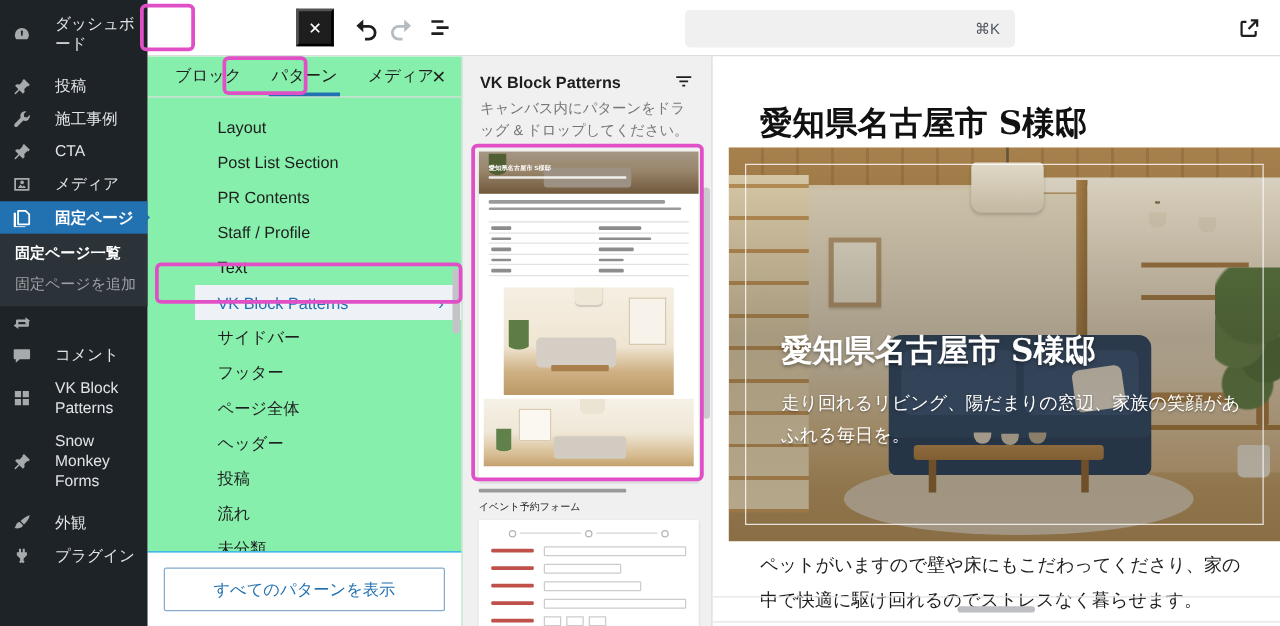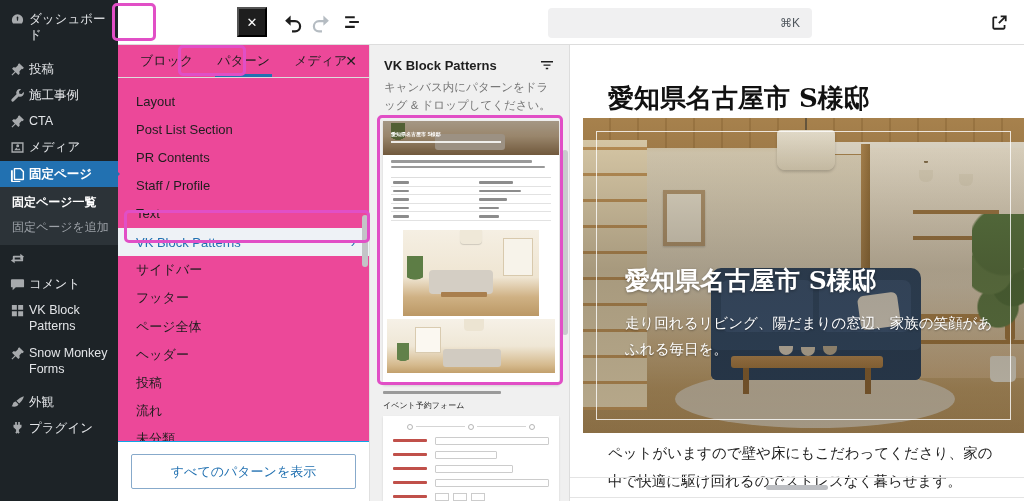--- a/index.html
+++ b/index.html
@@ -2,21 +2,21 @@
 <html><head>
 <meta charset="utf-8">
 <style>
   * { margin:0; padding:0; box-sizing:border-box; }
   html,body { width:1024px; height:501px; overflow:hidden; }
   body { font-family:"Liberation Sans","DejaVu Sans",sans-serif; font-size:13px; color:#1e1e1e; background:#fff; }
   .app { position:relative; width:1024px; height:501px; overflow:hidden; background:#fff; }
 
   
   .sidebar { position:absolute; left:0; top:0; width:118px; height:501px; background:#1d2327; color:#f0f0f1; padding-top:6px; z-index:5; }
-  .si { display:flex; align-items:flex-start; gap:4px; padding:5px 6px 5px 10px; font-size:12.5px; line-height:1.3; cursor:pointer; position:relative; color:#e2e4e7; }
+  .si { display:flex; align-items:center; gap:19px; padding:5px 6px 5px 10px; font-size:12.5px; line-height:1.3; cursor:pointer; position:relative; color:#e2e4e7; }
   .si .mi { width:15px; height:15px; flex:0 0 15px; margin-top:1px; color:#a7aaad; }
   .si.active { background:#2271b1; color:#fff; font-weight:bold; }
   .si.active .mi { color:#fff; }
   .si.active::after { content:""; position:absolute; right:-8px; top:50%; margin-top:-6px; border:6px solid transparent; border-left-color:#2271b1; }
   .sep { height:7px; }
   .submenu { background:#2c3338; padding:3px 0 5px; }
   .smi { padding:4px 6px 4px 12px; font-size:12px; color:#9ca1a7; cursor:pointer; }
   .smi.current { color:#fff; font-weight:bold; }
 
   
@@ -25,27 +25,27 @@
   .tb-ic { position:absolute; top:11px; width:22px; height:22px; color:#1e1e1e; cursor:pointer; }
   .tb-ic svg { width:22px; height:22px; }
   .tb-ic.disabled { color:#b5bcc2; }
   .vk-lib-btn { position:absolute; left:252px; top:7px; height:32px; padding:0 12px; background:#fff; border:1px solid #5b92bd; border-radius:2px; color:#2271b1; font-size:13px; display:flex; align-items:center; gap:6px; cursor:pointer; }
   .vk-lib-btn svg { width:14px; height:14px; }
   .cmdbar { position:absolute; left:430px; top:8px; width:264px; height:30px; background:#f0f0f1; border-radius:4px; display:flex; align-items:center; justify-content:center; cursor:pointer; }
   .cmdbar .doc-title { font-size:12.5px; color:#1e1e1e; }
   .cmdbar .kbd { position:absolute; right:12px; font-size:12px; color:#50575e; }
 
   
-  .inserter { position:absolute; left:118px; top:45px; width:252px; height:456px; background:#ec4899; border-right:1px solid #e0e0e0; z-index:3; }
+  .inserter { position:absolute; left:118px; top:45px; width:252px; height:456px; background:#86efac; border-right:1px solid #e0e0e0; z-index:3; }
   .tabs { height:33px; border-bottom:1px solid #ddd; position:relative; display:flex; align-items:stretch; padding-left:10px; }
   .tab { padding:0 12px; display:flex; align-items:center; font-size:13px; color:#1e1e1e; cursor:pointer; position:relative; }
   .tab.active::after { content:""; position:absolute; left:10px; right:10px; bottom:0; height:3px; background:#2271b1; }
   .tabs .panel-close { position:absolute; right:12px; top:8px; font-size:14px; color:#1e1e1e; cursor:pointer; }
   .cats { padding-top:9px; }
-  .cat { height:28.2px; display:flex; align-items:center; padding:0 14px 0 18px; font-size:13px; color:#1e1e1e; cursor:pointer; }
+  .cat { height:28.2px; display:flex; align-items:center; padding:0 14px 0 18px; font-size:13px; color:#1e1e1e; cursor:pointer;margin-left:38px; }
   .cat.selected { background:#eef2f6; color:#2271b1; justify-content:space-between; }
   .cat.selected .chev { color:#2271b1; font-size:13px; }
   .ins-scroll { position:absolute; right:1px; top:170px; width:6px; height:52px; background:#c3c4c7; border-radius:3px; }
   .ins-footer { position:absolute; left:0; right:0; bottom:0; border-top:1px solid #0ea5e9; padding:12px 13px; background:#fff; }
   .showall-btn { width:100%; height:35px; background:#fff; border:1px solid #87aacb; border-radius:2px; color:#2271b1; font-size:13px; cursor:pointer; }
 
   
   .vkpanel { position:absolute; left:370px; top:45px; width:200px; height:456px; background:#f0f0f0; border-right:1px solid #ddd; z-index:2; }
   .vk-head { display:flex; justify-content:space-between; align-items:center; padding:12px 14px 4px; }
   .vk-title { font-size:13px; font-weight:bold; color:#1e1e1e; }

